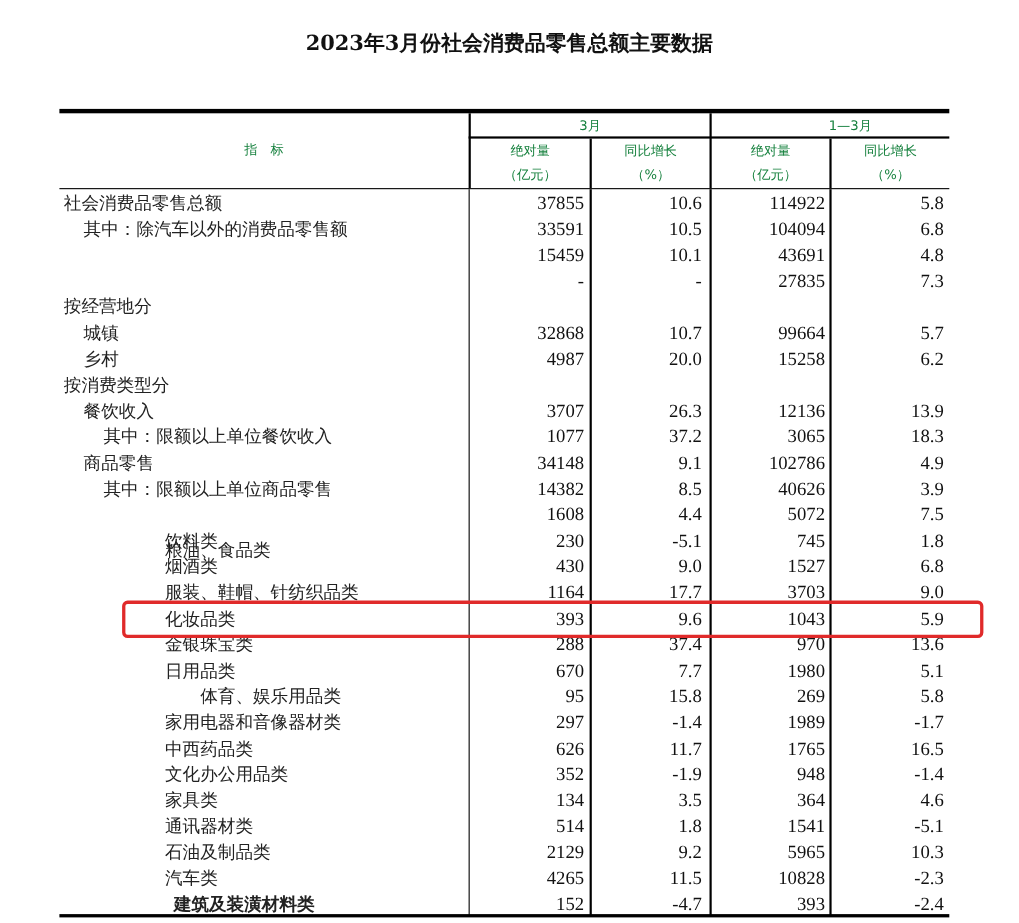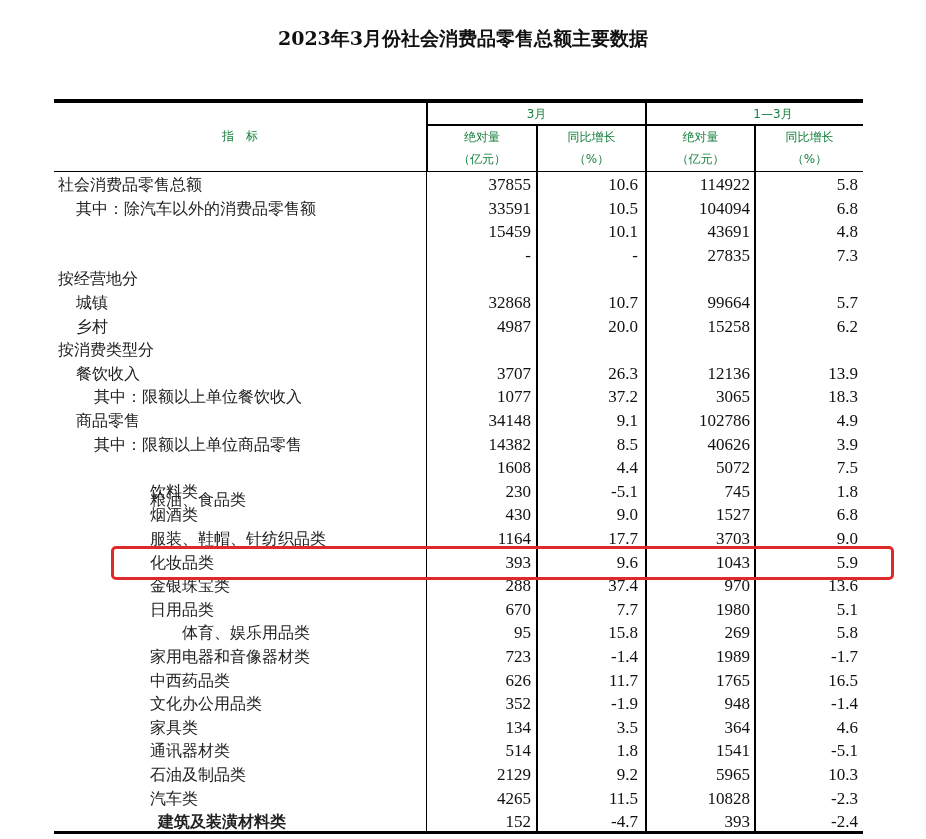--- a/index.html
+++ b/index.html
@@ -203,21 +203,21 @@
       </div>
       <div class="row" style="top: 448.4px;">
         <span class="lbl" style="left: 96px; margin-left: 32px;">体育、娱乐用品类</span>
         <span class="num c1">95</span>
         <span class="num c2">15.8</span>
         <span class="num c3">269</span>
         <span class="num c4">5.8</span>
       </div>
       <div class="row" style="top: 472px;">
         <span class="lbl" style="left: 96px;">家用电器和音像器材类</span>
-        <span class="num c1">723</span>
+        <span class="num c1">297</span>
         <span class="num c2">-1.4</span>
         <span class="num c3">1989</span>
         <span class="num c4">-1.7</span>
       </div>
       <div class="row" style="top: 495.6px;">
         <span class="lbl" style="left: 96px;">中西药品类</span>
         <span class="num c1">626</span>
         <span class="num c2">11.7</span>
         <span class="num c3">1765</span>
         <span class="num c4">16.5</span>

